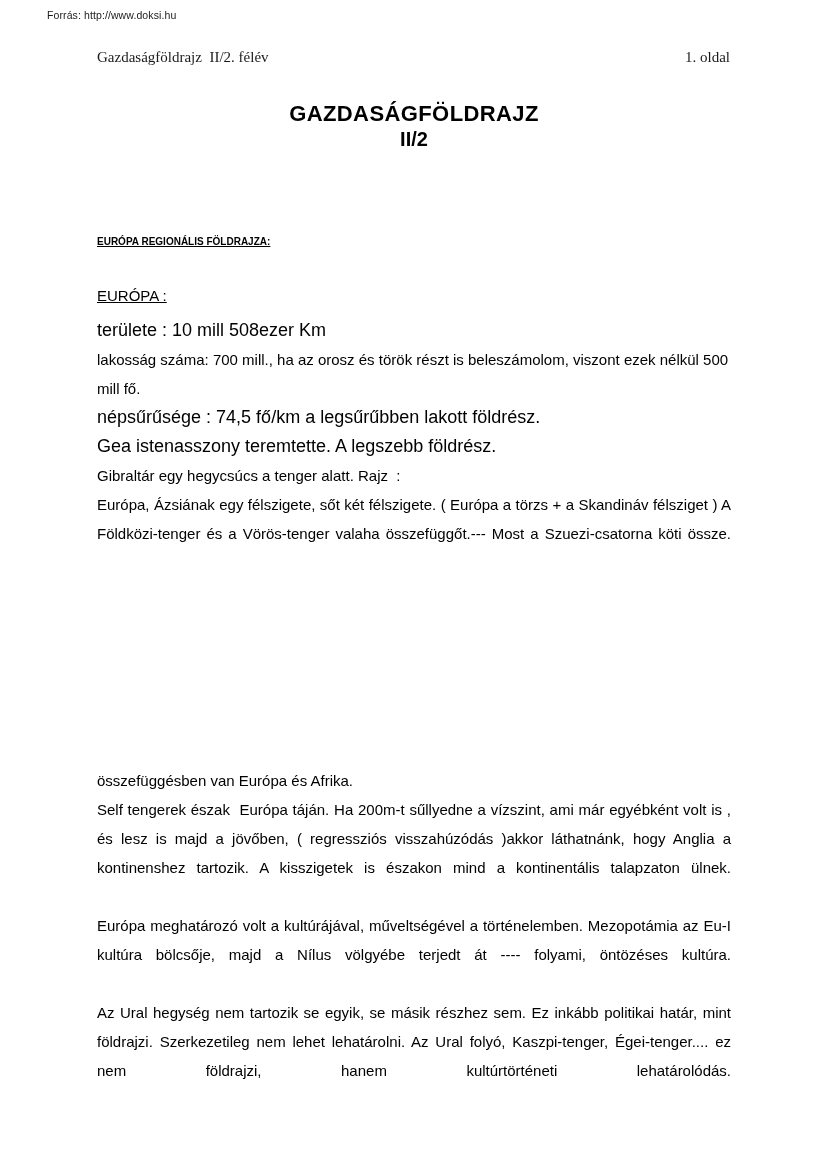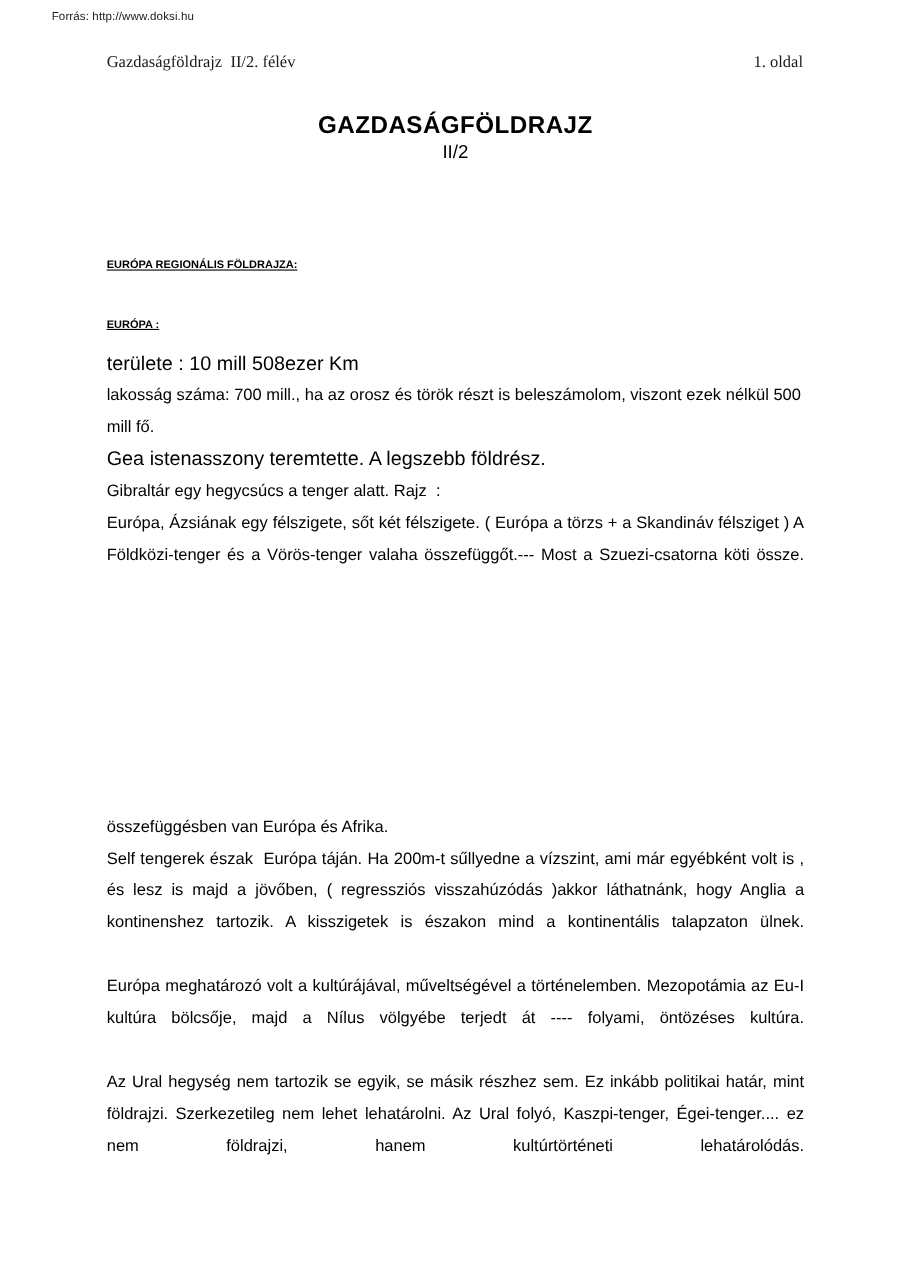--- a/index.html
+++ b/index.html
@@ -74,40 +74,40 @@
     font-weight: bold;
     font-size: 22px;
     line-height: 27px;
     letter-spacing: 0.4px;
     margin: 0;
   }
 
   .doc-subtitle {
     text-align: center;
     font-family: "Liberation Sans", sans-serif;
-    font-weight: normal;
-    font-size: 17px;
+    font-weight: bold;
+    font-size: 20px;
     line-height: 24px;
     margin: 0;
   }
 
   .section-heading {
     font-family: "Liberation Sans", sans-serif;
     font-weight: bold;
     font-size: 10px;
     line-height: 22px;
     text-decoration: underline;
     margin: 0;
     display: inline-block;
   }
 
   .sub-heading {
     font-family: "Liberation Sans", sans-serif;
-    font-weight: bold;
-    font-size: 10px;
+    font-weight: normal;
+    font-size: 15px;
     line-height: 22px;
     text-decoration: underline;
     margin: 0;
     display: inline-block;
   }
 
   .heading-row-1 { margin-top: 80px; }
   .heading-row-2 { margin-top: 32px; }
 
   .para {
@@ -176,20 +176,21 @@
     <div class="heading-row-2">
       <span class="sub-heading">EURÓPA :</span>
     </div>
 
     <div class="first-block">
 
       <p class="stat-line">területe : 10 mill 508ezer Km</p>
 
       <p class="para left">lakosság száma: 700 mill., ha az orosz és török részt is beleszámolom, viszont ezek nélkül 500 mill fő.</p>
 
+      <p class="stat-line">népsűrűsége : 74,5 fő/km a legsűrűbben lakott földrész.</p>
 
       <p class="stat-line">Gea istenasszony teremtette. A legszebb földrész.</p>
 
       <p class="para left">Gibraltár egy hegycsúcs a tenger alatt. Rajz  :</p>
 
       <p class="para flow">Európa, Ázsiának egy félszigete, sőt két félszigete. ( Európa a törzs + a Skandináv félsziget ) A Földközi-tenger és a Vörös-tenger valaha összefüggőt.--- Most a Szuezi-csatorna köti össze.</p>
 
     </div>
 
     <div class="figure-space"></div>

